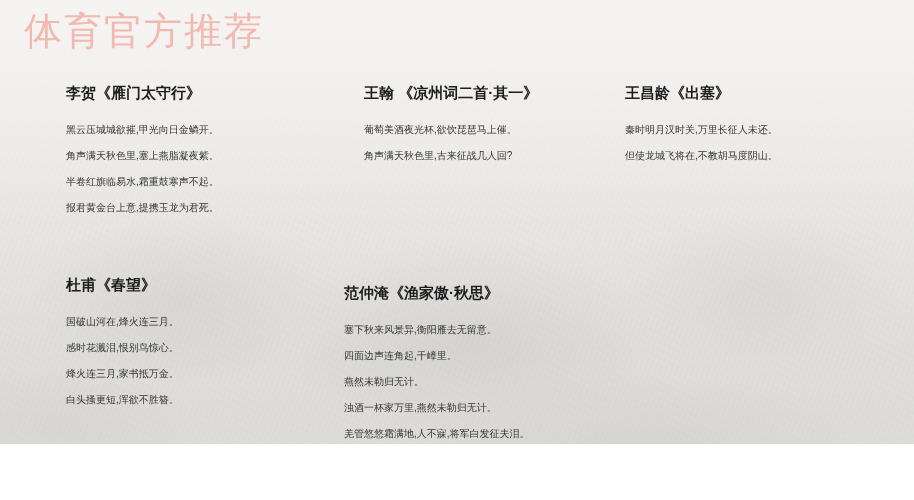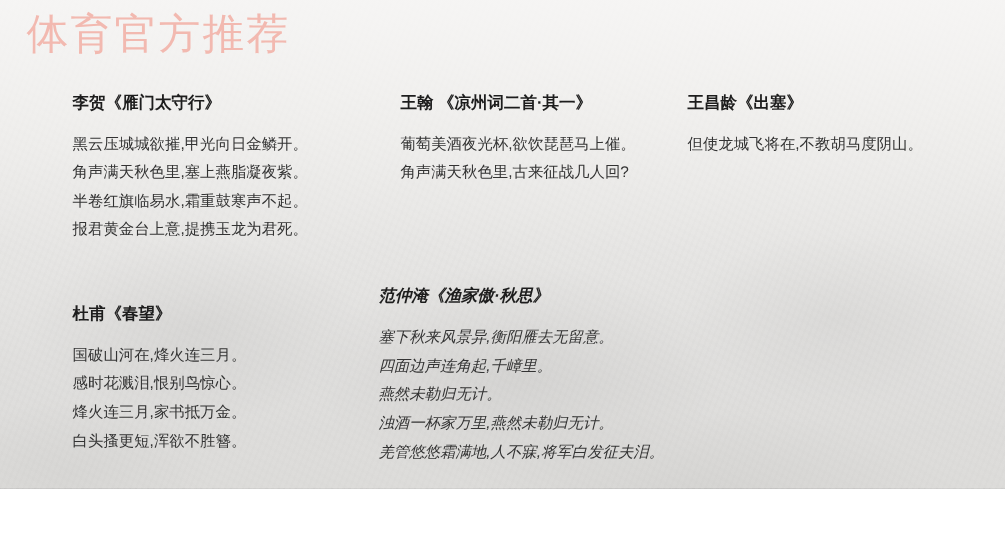--- a/index.html
+++ b/index.html
@@ -78,31 +78,31 @@
     color: #2f2f2f;
   }
   .poem-title {
     font-size: 15px;
     font-weight: bold;
     color: #1d1d1d;
     margin-bottom: 14px;
     white-space: nowrap;
   }
   .poem-line {
-    font-size: 14px;
+    font-size: 10px;
     line-height: 26px;
     color: #333333;
     white-space: nowrap;
   }
   
   .p0 { left: 66px;  top: 84px;  }
   .p1 { left: 364px; top: 84px;  }
   .p2 { left: 625px; top: 84px;  }
   .p3 { left: 66px;  top: 276px; }
-  .p4 { left: 344px; top: 260px; font-style: italic; }
+  .p4 { left: 344px; top: 284px; }
 </style>
 </head>
 <body>
 
 <div class="slide">
 
   <div class="bg-photo"></div>
   <div class="bg-texture"></div>
   <div class="bg-veil"></div>
 
@@ -119,20 +119,21 @@
     </div>
 
     <div class="poem p1">
       <div class="poem-title">王翰 《凉州词二首·其一》</div>
       <div class="poem-line">葡萄美酒夜光杯,欲饮琵琶马上催。</div>
       <div class="poem-line">角声满天秋色里,古来征战几人回?</div>
     </div>
 
     <div class="poem p2">
       <div class="poem-title">王昌龄《出塞》</div>
+      <div class="poem-line">秦时明月汉时关,万里长征人未还。</div>
       <div class="poem-line">但使龙城飞将在,不教胡马度阴山。</div>
     </div>
 
     <div class="poem p3">
       <div class="poem-title">杜甫《春望》</div>
       <div class="poem-line">国破山河在,烽火连三月。</div>
       <div class="poem-line">感时花溅泪,恨别鸟惊心。</div>
       <div class="poem-line">烽火连三月,家书抵万金。</div>
       <div class="poem-line">白头搔更短,浑欲不胜簪。</div>
     </div>

